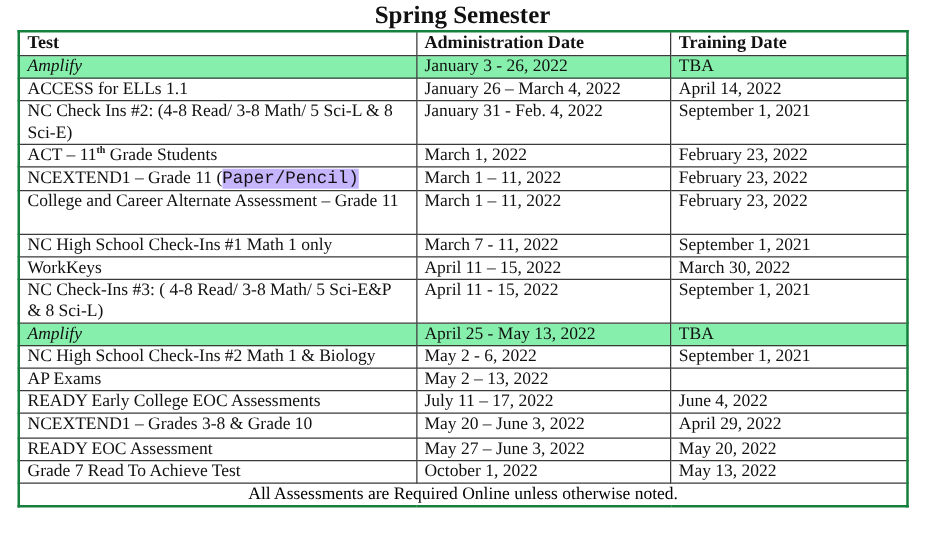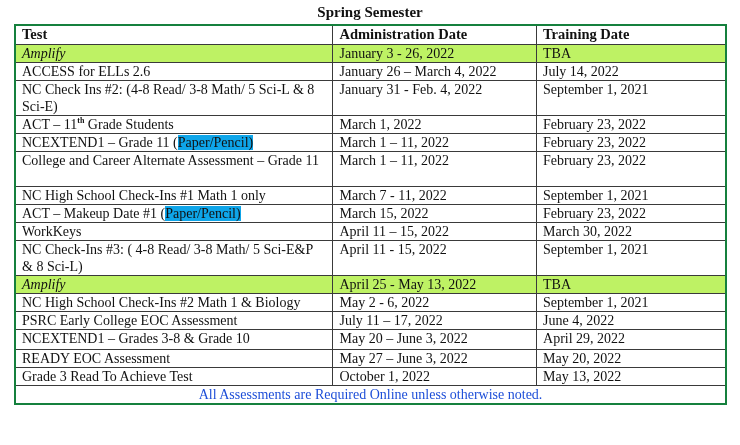--- a/index.html
+++ b/index.html
@@ -1,33 +1,33 @@
 <!DOCTYPE html>
 <html><head>
 <meta charset="utf-8">
 <style>
   html, body { margin: 0; padding: 0; background: #ffffff; }
   body { width: 740px; height: 445px; position: relative; overflow: hidden;
          font-family: "Liberation Serif", "DejaVu Serif", serif; color: #111; }
   .title { position: absolute; left: 0; top: 1px; width: 740px; text-align: center;
-           font-weight: bold; font-size: 15px; line-height: 22px; }
+           font-weight: bold; font-size: 20px; line-height: 22px; }
   table.sched { position: absolute; left: 14px; top: 24px; width: 713px;
                 border-collapse: collapse; border: 2px solid #15803d; }
   table.sched td, table.sched th { border: 1px solid #3a3a3a; padding: 0 6px;
                 font-size: 14px; line-height: 17px; vertical-align: top; text-align: left;
                 font-weight: normal; }
   table.sched th { font-weight: bold; font-size: 14.5px; height: 18px; }
   col.c1 { width: 319px; } col.c2 { width: 204px; } col.c3 { width: 190px; }
   tr.r1 td { height: 17px; }
   tr.r2 td { height: 34px; }
-  tr.hl td { background: #bef264; }
+  tr.hl td { background: #86efac; }
   tr.hl td.test { font-style: italic; }
-  .pp { background: #0ea5e9; }
+  .pp { background: #c4b5fd; font-family: Liberation Mono, monospace; }
   sup { font-size: 8px; line-height: 0; vertical-align: 6px; font-weight: bold; }
-  td.footer { text-align: center !important; color: #1d4ed8; font-weight: bold;
+  td.footer { text-align: center !important; color: #000000; font-weight: bold;
               font-size: 14px; height: 17px; }
 </style>
 </head>
 <body>
 
 <div class="title">Spring Semester</div>
 
 <table class="sched">
   <colgroup>
       <col class="c1">
@@ -41,23 +41,23 @@
       <th>Training Date</th>
     </tr>
   </thead>
   <tbody>
     <tr class="r1 hl">
       <td class="test">Amplify</td>
       <td>January 3 - 26, 2022</td>
       <td>TBA</td>
     </tr>
     <tr class="r1">
-      <td>ACCESS for ELLs 2.6</td>
+      <td>ACCESS for ELLs 1.1</td>
       <td>January 26 – March 4, 2022</td>
-      <td>July 14, 2022</td>
+      <td>April 14, 2022</td>
     </tr>
     <tr class="r2">
       <td>NC Check Ins #2:  (4-8 Read/ 3-8 Math/ 5 Sci-L &amp; 8 Sci-E)</td>
       <td>January 31 - Feb. 4, 2022</td>
       <td>September 1, 2021</td>
     </tr>
     <tr class="r1">
       <td><span>ACT – 11</span><sup>th</sup><span> Grade Students</span></td>
       <td>March 1, 2022</td>
       <td>February 23, 2022</td>
@@ -71,61 +71,61 @@
       <td>College and Career Alternate Assessment – Grade 11</td>
       <td>March 1 – 11, 2022</td>
       <td>February 23, 2022</td>
     </tr>
     <tr class="r1">
       <td>NC High School Check-Ins #1 Math 1 only</td>
       <td>March 7 - 11, 2022</td>
       <td>September 1, 2021</td>
     </tr>
     <tr class="r1">
-      <td><span>ACT – Makeup Date #1 (</span><span class="pp">Paper/Pencil)</span></td>
-      <td>March 15, 2022</td>
-      <td>February 23, 2022</td>
-    </tr>
-    <tr class="r1">
       <td>WorkKeys</td>
       <td>April 11 – 15, 2022</td>
       <td>March 30, 2022</td>
     </tr>
     <tr class="r2">
       <td>NC Check-Ins #3: ( 4-8 Read/ 3-8 Math/ 5 Sci-E&amp;P &amp; 8 Sci-L)</td>
       <td>April 11 - 15, 2022</td>
       <td>September 1, 2021</td>
     </tr>
     <tr class="r1 hl">
       <td class="test">Amplify</td>
       <td>April 25 - May 13, 2022</td>
       <td>TBA</td>
     </tr>
     <tr class="r1">
       <td>NC High School Check-Ins #2 Math 1 &amp; Biology</td>
       <td>May 2 - 6, 2022</td>
       <td>September 1, 2021</td>
     </tr>
     <tr class="r1">
-      <td>PSRC Early College EOC Assessment</td>
+      <td>AP Exams</td>
+      <td>May 2 – 13, 2022</td>
+      <td></td>
+    </tr>
+    <tr class="r1">
+      <td>READY Early College EOC Assessments</td>
       <td>July 11 – 17, 2022</td>
       <td>June 4, 2022</td>
     </tr>
     <tr class="r1">
       <td style="height:19px">NCEXTEND1 – Grades 3-8 &amp; Grade 10</td>
       <td>May 20 – June 3, 2022</td>
       <td>April 29, 2022</td>
     </tr>
     <tr class="r1">
       <td>READY EOC Assessment</td>
       <td>May 27 – June 3, 2022</td>
       <td>May 20, 2022</td>
     </tr>
     <tr class="r1">
-      <td>Grade 3 Read To Achieve Test</td>
+      <td>Grade 7 Read To Achieve Test</td>
       <td>October 1, 2022</td>
       <td>May 13, 2022</td>
     </tr>
     <tr>
       <td colspan="3" class="footer">All Assessments are Required Online unless otherwise noted.</td>
     </tr>
   </tbody>
 </table>
 
 </body></html>

